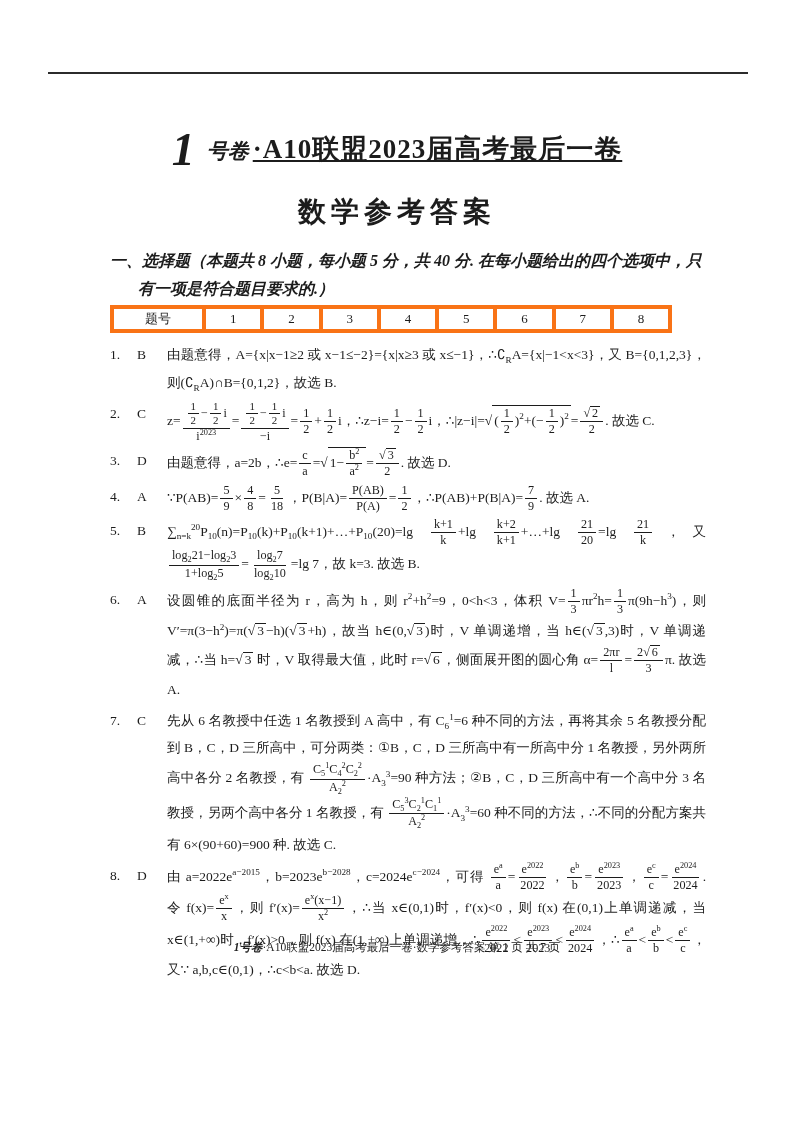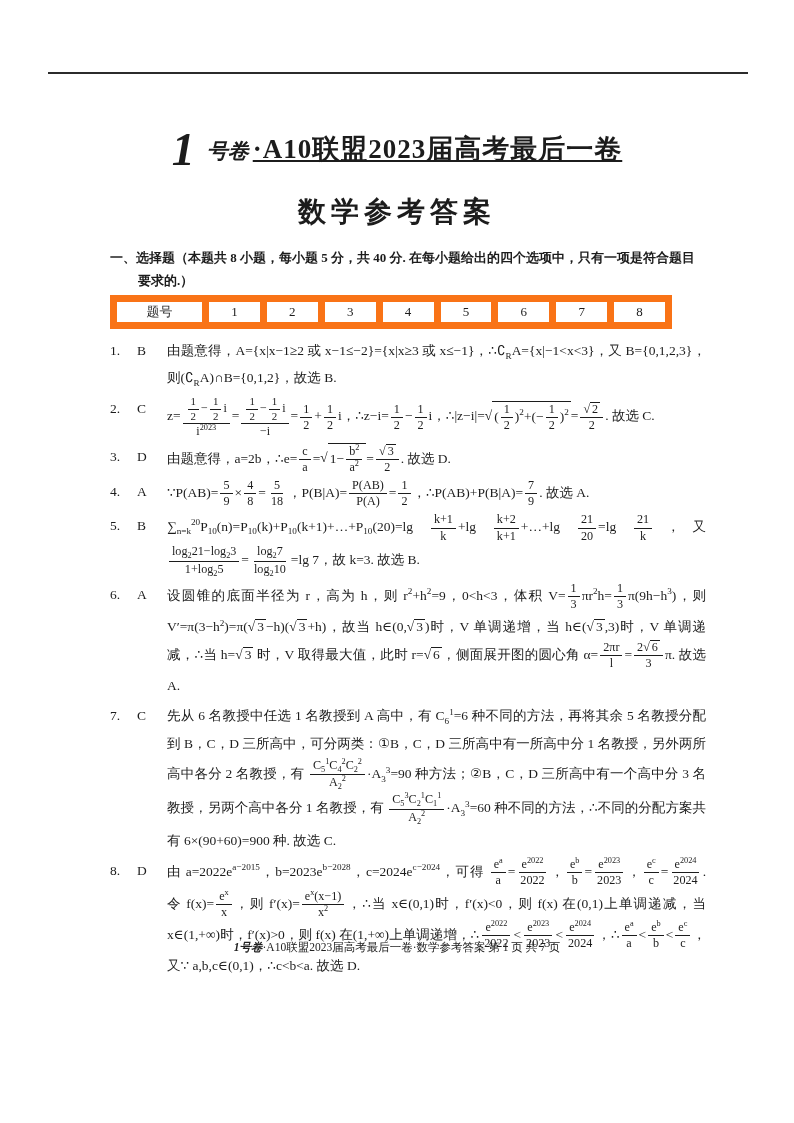--- a/index.html
+++ b/index.html
@@ -11,23 +11,23 @@
     font-family:"Liberation Serif","DejaVu Serif","DejaVu Sans",serif;
     position:relative;overflow:hidden;
   }
   .rule{position:absolute;top:72px;left:48px;width:700px;height:2px;background:#2b2b2b;}
   .titlebar{text-align:center;padding-top:122px;line-height:1.2;white-space:nowrap;}
   .logo-num{font-size:46px;font-weight:700;font-style:italic;vertical-align:-7px;margin-right:1px;}
   .logo-suf{font-size:21px;font-weight:700;font-style:italic;margin-right:4px;margin-left:11px;}
   .title-main{font-size:27px;font-weight:700;letter-spacing:1px;text-decoration:underline;}
   .subtitle{text-align:center;font-size:28px;font-weight:700;letter-spacing:5px;margin-top:16px;}
   .content{padding:16px 88px 0 110px;}
-  .sec-head{font-size:13px;font-weight:700;line-height:1.75;margin:0 0 1px;text-indent:-28px;padding-left:28px;}
+  .sec-head{font-size:16px;font-weight:700;line-height:1.75;margin:0 0 1px;text-indent:-28px;padding-left:28px;font-style:italic;}
   table.ans{border-collapse:collapse;width:562px;table-layout:fixed;margin:2px 0 8px 0;}
-  table.ans td{border:7px solid #f97316;text-align:center;font-size:13px;height:19px;padding:1px 0;}
+  table.ans td{border:4px solid #f97316;text-align:center;font-size:13px;height:19px;padding:1px 0;}
   table.ans td.lbl{width:92px;font-size:13px;}
   .sols{list-style:none;margin:8px 0 0;padding:0;}
   .sol{display:flex;align-items:flex-start;font-size:13.5px;line-height:2.05;margin-bottom:3px;}
   .sol-num{flex:0 0 27px;}
   .sol-ans{flex:0 0 30px;}
   .sol-body{flex:1;text-align:justify;}
   sup,sub{font-size:0.68em;line-height:1;}
   .fr{display:inline-flex;flex-direction:column;align-items:center;justify-content:center;
       vertical-align:middle;font-size:0.9em;line-height:1.25;margin:0 2px;text-align:center;}
   .fr .fn{display:block;padding:0 3px;border-bottom:1px solid #1c1c1c;}

